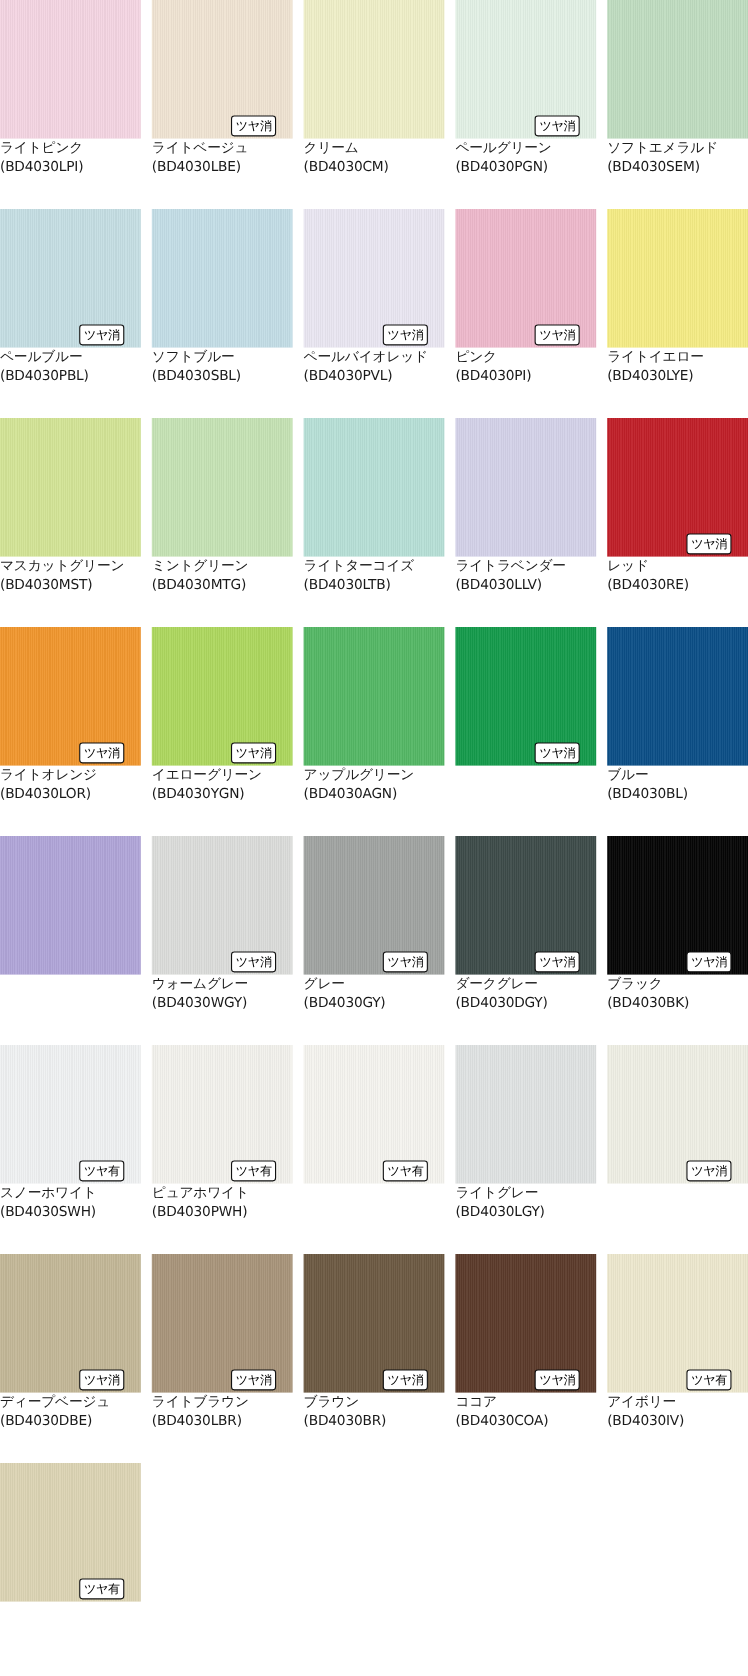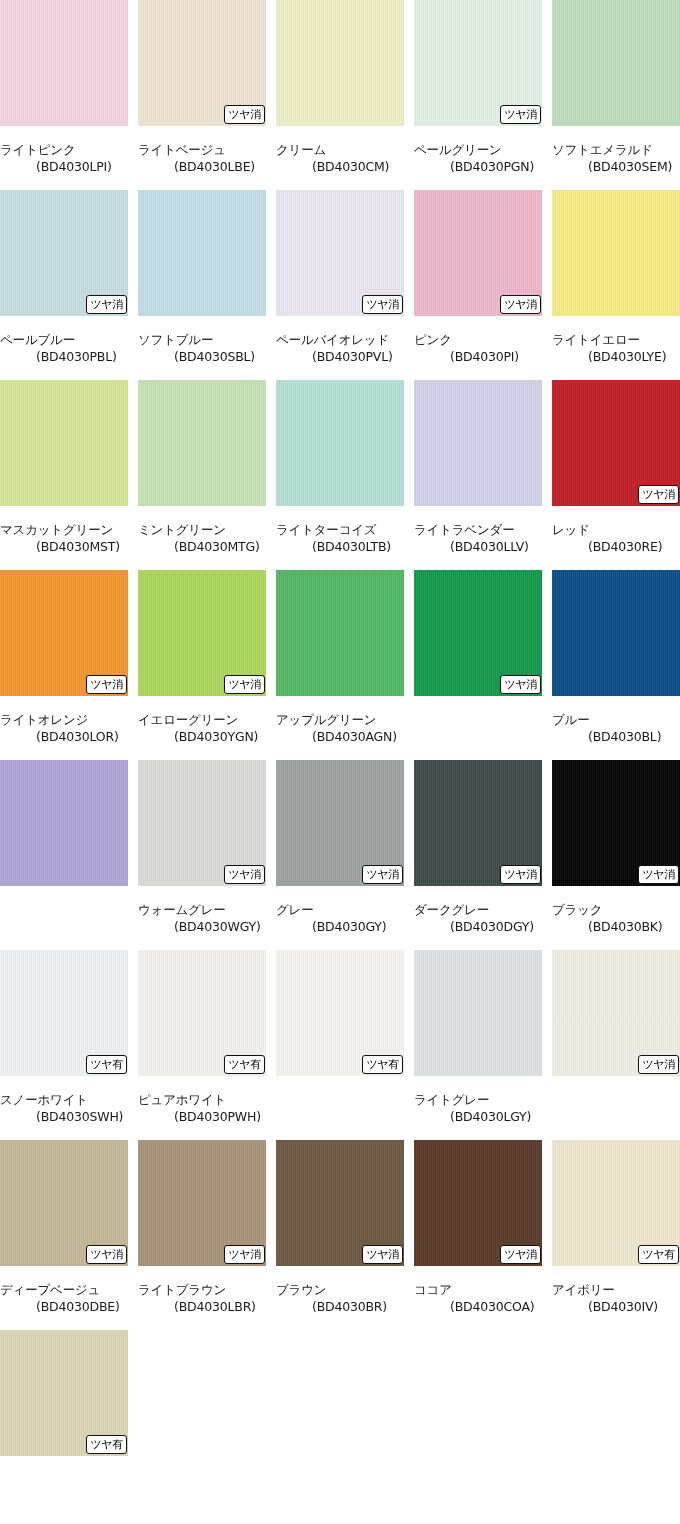--- a/index.html
+++ b/index.html
@@ -38,45 +38,45 @@
       90deg,
       rgba(255,255,255,0.055) 0px,
       rgba(255,255,255,0.055) 1px,
       rgba(0,0,0,0.035) 1px,
       rgba(0,0,0,0.035) 2px
     );
     pointer-events: none;
   }
   .finish-badge {
     position: absolute;
-    right: 1px;
+    right: 15px;
     bottom: 2px;
     z-index: 3;
     background: #ffffff;
     border: 1.4px solid #111111;
     border-radius: 3px;
     color: #000000;
     font-size: 11px;
     line-height: 1;
     padding: 2.5px 3px 3.5px 3px;
     letter-spacing: -0.3px;
     white-space: nowrap;
     font-family: "DejaVu Sans", sans-serif;
   }
   .swatch-label {
-    padding-top: 16px;
+    padding-top: 0;
     color: #1a1a1a;
     font-size: 12.5px;
     line-height: 16.5px;
     letter-spacing: -0.2px;
     font-family: "DejaVu Sans", sans-serif;
     white-space: nowrap;
   }
   .swatch-name { display: block; }
-  .swatch-code { display: block; margin-left: 36px; }
+  .swatch-code { display: block; }
 </style>
 </head>
 <body>
 
 <div id="swatch-grid">
     <div class="swatch-cell">
       <div class="swatch-chip" style="background: rgb(244, 213, 226);"></div>
       <div class="swatch-label">
         <span class="swatch-name">ライトピンク</span>
         <span class="swatch-code">(BD4030LPI)</span>

